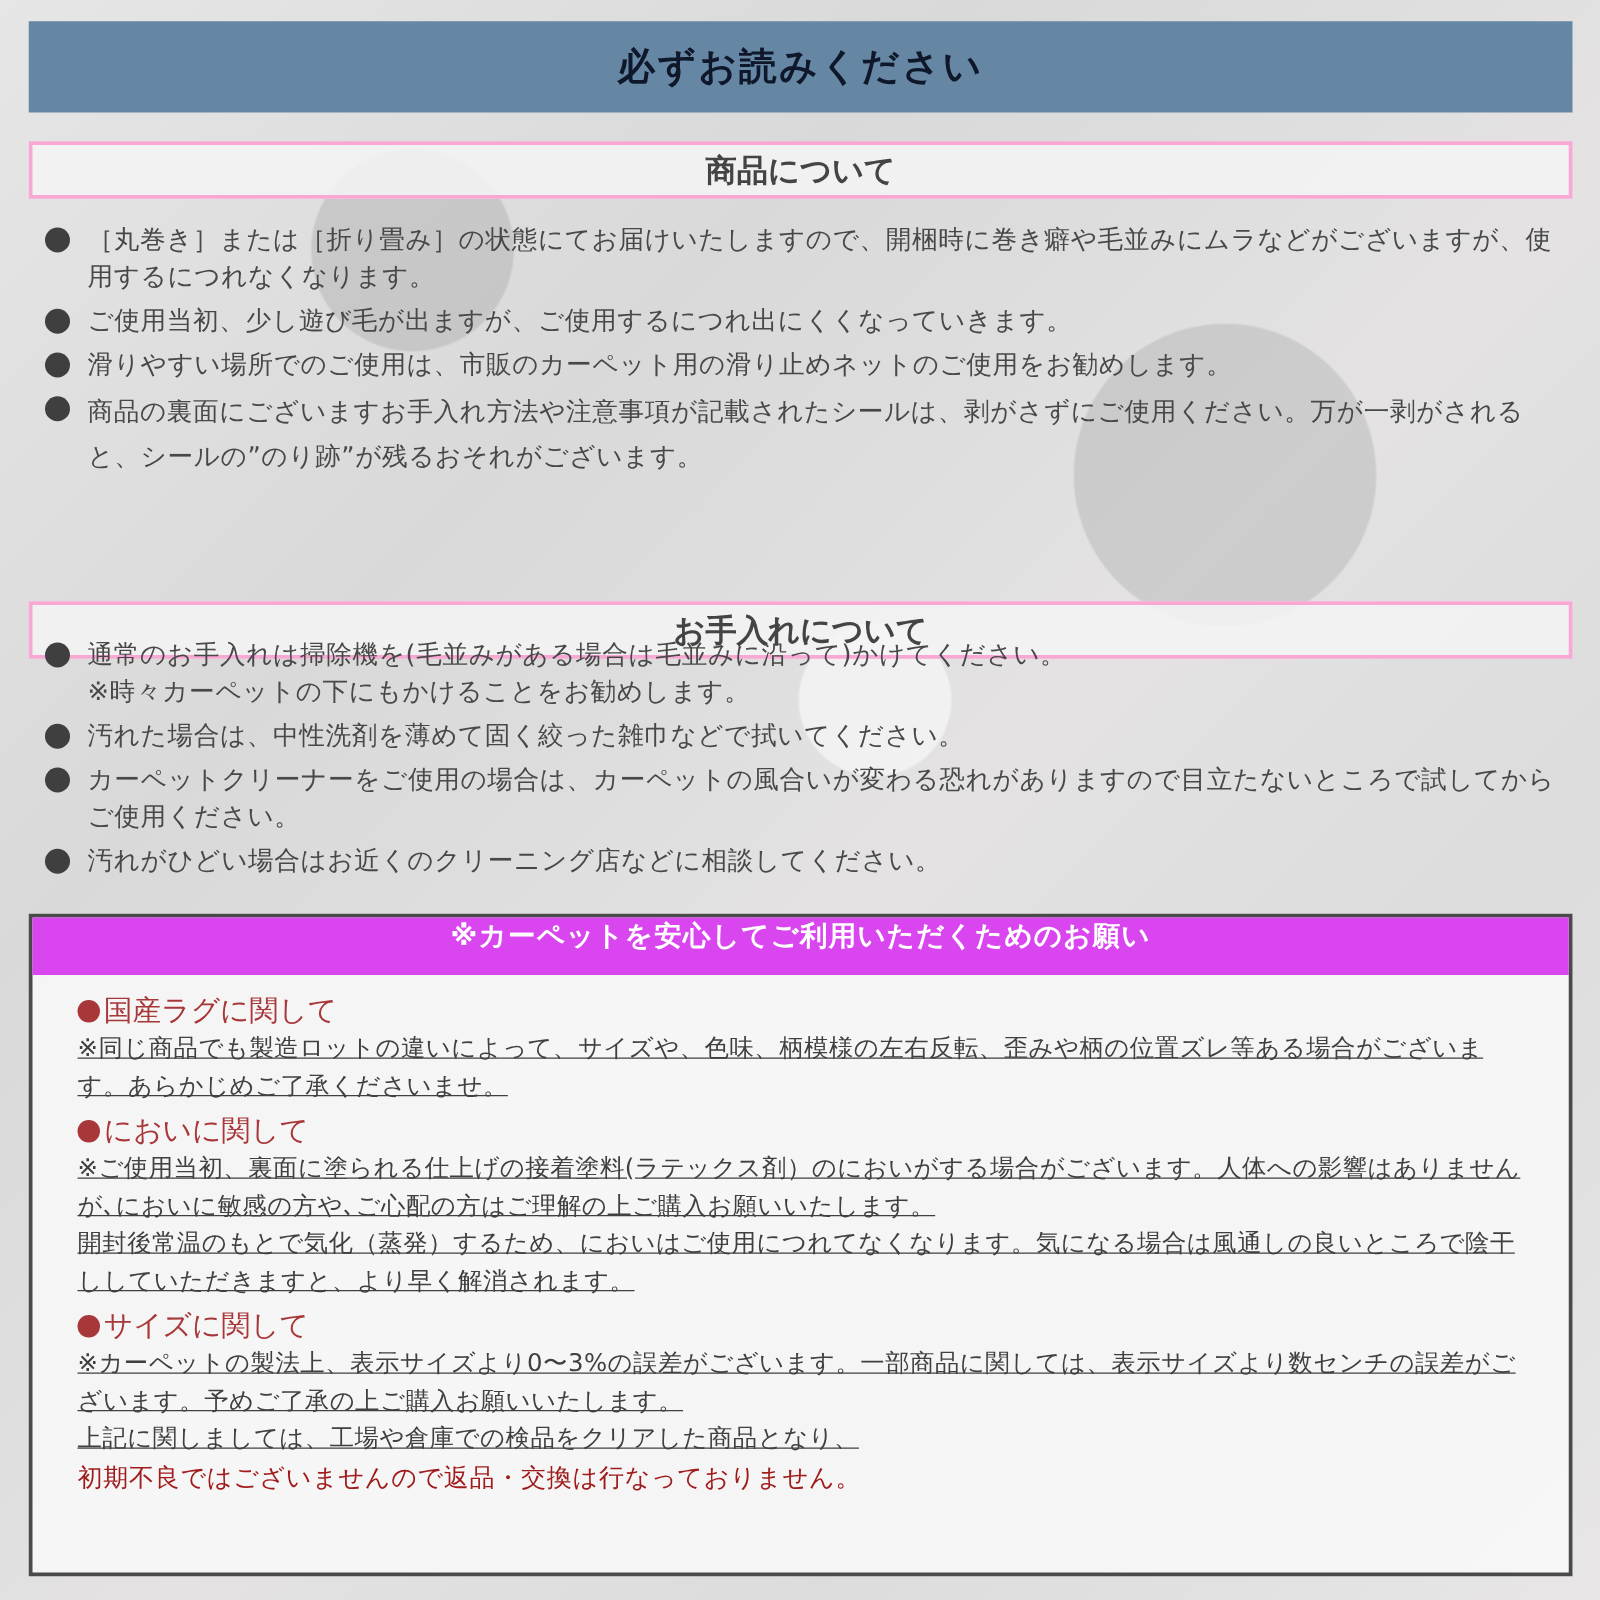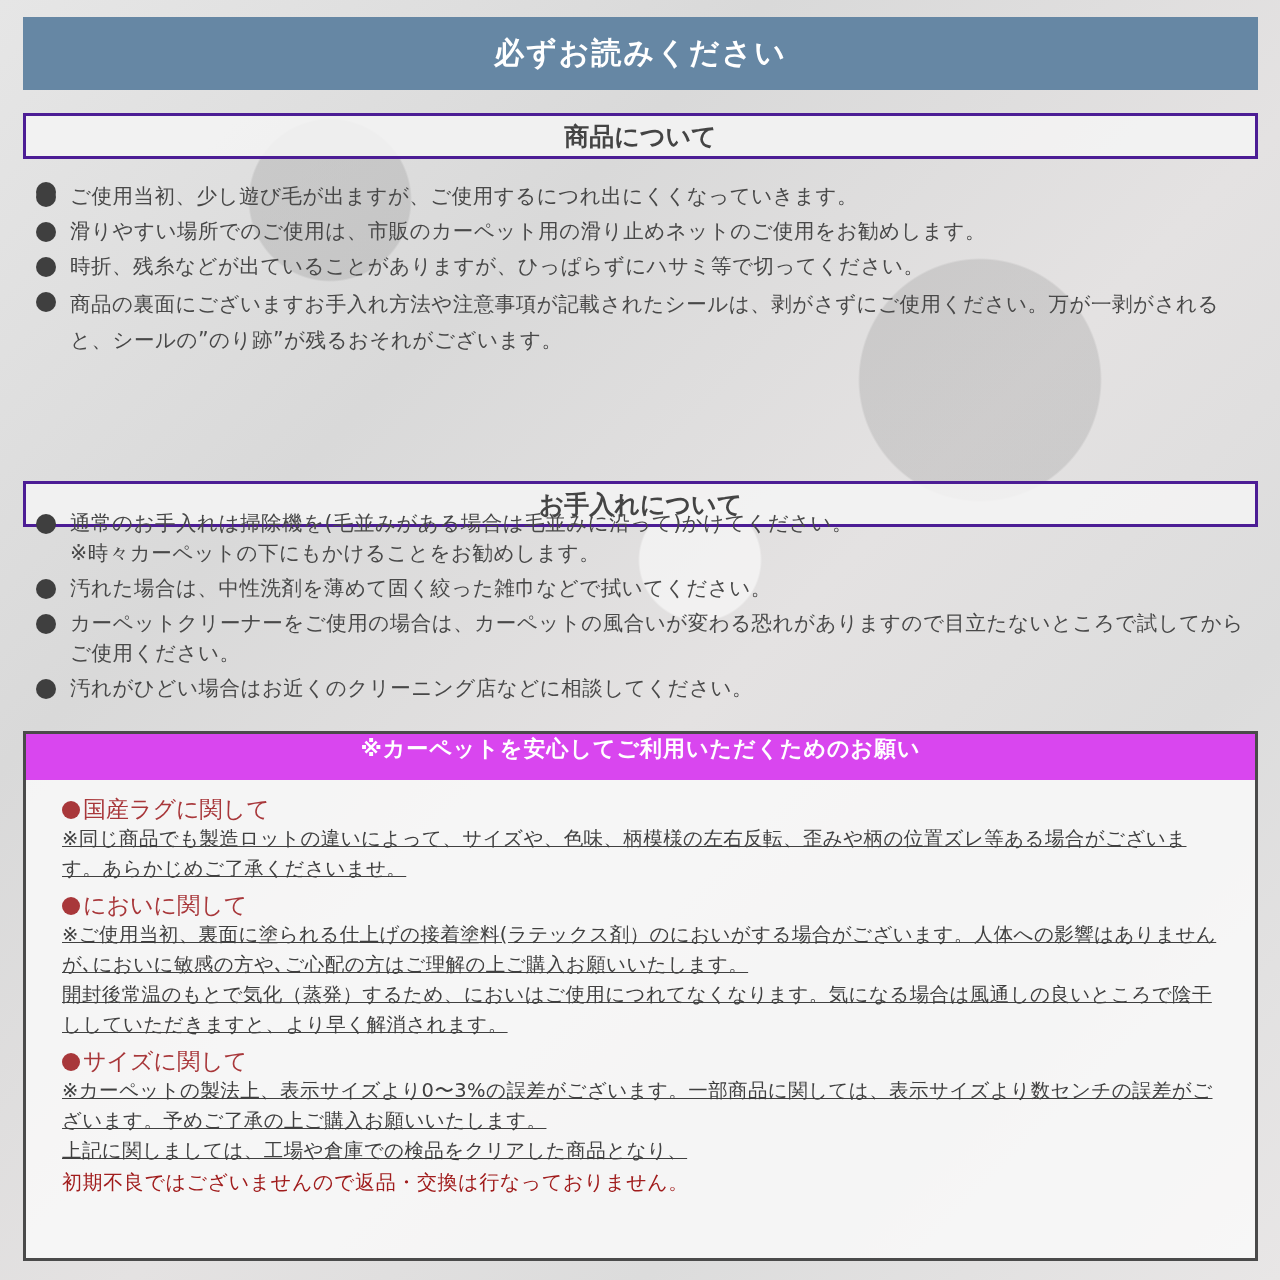--- a/index.html
+++ b/index.html
@@ -8,26 +8,26 @@
     font-family: "DejaVu Sans", "Liberation Sans", sans-serif;
     color: #444;
     background:
       radial-gradient(circle at 700px 560px, rgba(255,255,255,0.55) 0 60px, rgba(190,190,190,0.0) 62px),
       radial-gradient(circle at 330px 200px, rgba(160,160,160,0.35) 0 80px, transparent 82px),
       radial-gradient(circle at 980px 380px, rgba(140,140,140,0.25) 0 120px, transparent 122px),
       linear-gradient(135deg, #e6e6e6 0%, #d9d9d9 30%, #e4e2e2 55%, #dcdcdc 75%, #e8e6e6 100%);
   }
   .banner {
     position: absolute; left: 23px; top: 17px; width: 1235px; height: 73px;
-    background: #6687a4; color: #ffffff; display: flex; align-items: center; justify-content: center;
+    background: #6687a4; color: #0f172a; display: flex; align-items: center; justify-content: center;
     font-size: 30px; font-weight: bold; letter-spacing: 2px;
   }
   .section-head {
     position: absolute; left: 23px; width: 1229px; height: 40px;
-    border: 3px solid #4c1d95; background: rgba(245,245,245,0.85);
+    border: 3px solid #f9a8d4; background: rgba(245,245,245,0.85);
     display: flex; align-items: center; justify-content: center;
     font-size: 25px; font-weight: bold; color: #444;
   }
   .list { position: absolute; left: 34px; width: 1215px; margin: 0; padding: 0; list-style: none; }
   .list li { position: relative; padding-left: 36px; font-size: 20.5px; line-height: 30px; color: #484848; margin-bottom: 5px; letter-spacing: 0.5px; }
   .list li .bullet { position: absolute; left: 2px; top: 6px; width: 20px; height: 20px; border-radius: 50%; background: #3f3f3f; }
   .notice {
     position: absolute; left: 23px; top: 731px; width: 1229px; height: 524px;
     border: 3px solid #4a4a4a; background: rgba(250,250,250,0.82);
   }
@@ -48,24 +48,23 @@
 
 <div class="banner">
   <span>必ずお読みください</span>
 </div>
 
 <div class="section-head" style="top:113px;">
   <span>商品について</span>
 </div>
 
 <ul class="list" style="top:176px;">
-  <li><span class="bullet"></span></li>
+  <li><span class="bullet"></span><span>［丸巻き］または［折り畳み］の状態にてお届けいたしますので、開梱時に巻き癖や毛並みにムラなどがございますが、使用するにつれなくなります。</span></li>
   <li><span class="bullet"></span><span>ご使用当初、少し遊び毛が出ますが、ご使用するにつれ出にくくなっていきます。</span></li>
   <li><span class="bullet"></span><span>滑りやすい場所でのご使用は、市販のカーペット用の滑り止めネットのご使用をお勧めします。</span></li>
-  <li><span class="bullet"></span><span>時折、残糸などが出ていることがありますが、ひっぱらずにハサミ等で切ってください。</span></li>
   <li style="line-height:36px;"><span class="bullet"></span><span>商品の裏面にございますお手入れ方法や注意事項が記載されたシールは、剥がさずにご使用ください。万が一剥がされると、シールの”のり跡”が残るおそれがございます。</span></li>
 </ul>
 
 <div class="section-head" style="top:445px;margin-top:36px;">
   <span>お手入れについて</span>
 </div>
 
 <ul class="list" style="top:508px;">
   <li style="white-space:pre-line;"><span class="bullet"></span><span>通常のお手入れは掃除機を(毛並みがある場合は毛並みに沿って)かけてください。
 ※時々カーペットの下にもかけることをお勧めします。</span></li>

